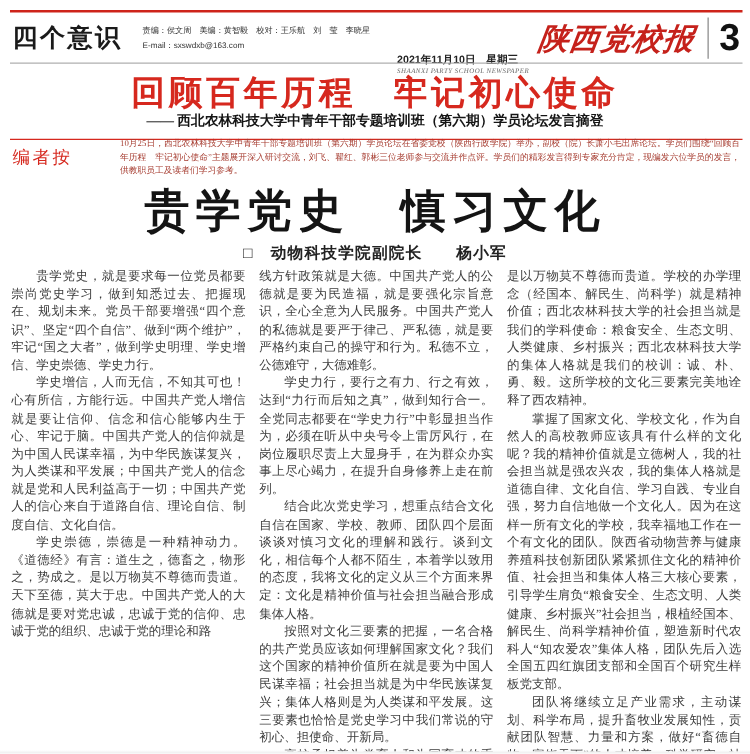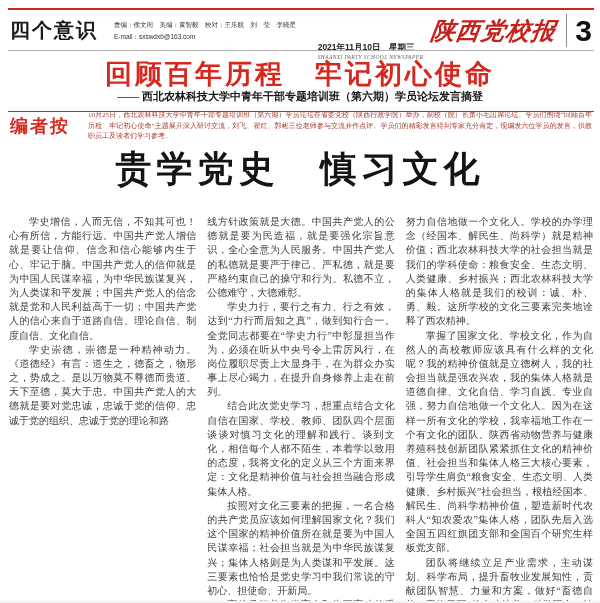--- a/index.html
+++ b/index.html
@@ -18,21 +18,21 @@
   .masthead { margin-left:8px; font-size:24px; font-weight:bold; font-style:italic; color:#c5211b; transform:skewX(-8deg); letter-spacing:1px; white-space:nowrap; }
   .vline { width:1px; height:33px; background:#8a8a8a; margin:0 8px 0 10px; }
   .pagenum { font-family:"Liberation Sans",sans-serif; font-size:30px; font-weight:bold; color:#111; line-height:1; }
   .header-rule { position:absolute; left:8px; right:6px; top:50px; height:1px; background:#b0b0b0; }
   
   .headline-main { position:absolute; top:56px; left:0; width:100%; text-align:center; font-size:27px; font-weight:bold; color:#d6281e; letter-spacing:3px; white-space:nowrap; }
   .headline-sub { position:absolute; top:89px; left:0; width:100%; text-align:center; font-size:11px; font-weight:bold; color:#151515; white-space:nowrap; }
   .red-rule { position:absolute; left:8px; right:6px; top:111px; height:1px; background:#d6281e; }
   
   .editor-note { position:absolute; left:10px; right:8px; top:114px; height:24px; display:flex; align-items:center; }
-  .editor-label { font-size:18px; font-weight:bold; color:#d6281e; letter-spacing:2px; margin-right:0; white-space:nowrap; }
+  .editor-label { font-size:14px; font-weight:normal; color:#d6281e; letter-spacing:2px; margin-right:20px; white-space:nowrap; }
   .editor-text { flex:1; font-size:7px; line-height:1.55; color:#a63c30; text-align:justify; word-break:break-all;margin-left:18px; }
   
   .article-title { position:absolute; top:145px; left:0; width:100%; text-align:center; font-size:36px; font-weight:bold; color:#141414; letter-spacing:5px; white-space:nowrap; }
   .byline { position:absolute; top:194px; left:0; width:100%; text-align:center; font-size:12.5px; font-weight:bold; color:#222; letter-spacing:1px; }
   
   .columns { position:absolute; left:9px; right:7px; top:215px; bottom:2px; display:flex; gap:11px; overflow:hidden; }
   .col { flex:1; font-size:10px; line-height:1.42; color:#3d3d3d; text-align:justify; word-break:break-all; }
   .col p { margin:0; text-indent:2em; }
   .col p.cont { text-indent:0; }
   .bottom-shade { position:absolute; left:0; right:0; bottom:0; height:3px; background:linear-gradient(to bottom, rgba(0,0,0,0), rgba(0,0,0,0.08)); }
@@ -65,35 +65,37 @@
   <div class="headline-sub">—— 西北农林科技大学中青年干部专题培训班（第六期）学员论坛发言摘登</div>
 
   <div class="red-rule"></div>
 
   <div class="editor-note">
     <div class="editor-label">编者按</div>
     <div class="editor-text">10月25日，西北农林科技大学中青年干部专题培训班（第六期）学员论坛在省委党校（陕西行政学院）举办，副校（院）长萧小毛出席论坛。学员们围绕“回顾百年历程　牢记初心使命”主题展开深入研讨交流，刘飞、翟红、郭彬三位老师参与交流并作点评。学员们的精彩发言得到专家充分肯定，现编发六位学员的发言，供教职员工及读者们学习参考。</div>
   </div>
 
   <div class="article-title">贵学党史　慎习文化</div>
+  <div class="byline">□　动物科技学院副院长　　杨小军</div>
 
   <div class="columns">
     <div class="col">
+      <p>贵学党史，就是要求每一位党员都要崇尚党史学习，做到知悉过去、把握现在、规划未来。党员干部要增强“四个意识”、坚定“四个自信”、做到“两个维护”，牢记“国之大者”，做到学史明理、学史增信、学史崇德、学史力行。</p>
       <p>学史增信，人而无信，不知其可也！心有所信，方能行远。中国共产党人增信就是要让信仰、信念和信心能够内生于心、牢记于脑。中国共产党人的信仰就是为中国人民谋幸福，为中华民族谋复兴，为人类谋和平发展；中国共产党人的信念就是党和人民利益高于一切；中国共产党人的信心来自于道路自信、理论自信、制度自信、文化自信。</p>
       <p>学史崇德，崇德是一种精神动力。《道德经》有言：道生之，德畜之，物形之，势成之。是以万物莫不尊德而贵道。天下至德，莫大于忠。中国共产党人的大德就是要对党忠诚，忠诚于党的信仰、忠诚于党的组织、忠诚于党的理论和路</p>
     </div>
     <div class="col">
       <p class="cont">线方针政策就是大德。中国共产党人的公德就是要为民造福，就是要强化宗旨意识，全心全意为人民服务。中国共产党人的私德就是要严于律己、严私德，就是要严格约束自己的操守和行为。私德不立，公德难守，大德难彰。</p>
       <p>学史力行，要行之有力、行之有效，达到“力行而后知之真”，做到知行合一。全党同志都要在“学史力行”中彰显担当作为，必须在听从中央号令上雷厉风行，在岗位履职尽责上大显身手，在为群众办实事上尽心竭力，在提升自身修养上走在前列。</p>
       <p>结合此次党史学习，想重点结合文化自信在国家、学校、教师、团队四个层面谈谈对慎习文化的理解和践行。谈到文化，相信每个人都不陌生，本着学以致用的态度，我将文化的定义从三个方面来界定：文化是精神价值与社会担当融合形成集体人格。</p>
       <p>按照对文化三要素的把握，一名合格的共产党员应该如何理解国家文化？我们这个国家的精神价值所在就是要为中国人民谋幸福；社会担当就是为中华民族谋复兴；集体人格则是为人类谋和平发展。这三要素也恰恰是党史学习中我们常说的守初心、担使命、开新局。</p>
       <p>高校承担着为党育人和为国育才的重任，西北农林科技大学作为国家“双一流”高校对文</p>
     </div>
     <div class="col">
-      <p class="cont">努力自信地做一个文化人。学校的办学理念（经国本、解民生、尚科学）就是精神价值；西北农林科技大学的社会担当就是我们的学科使命：粮食安全、生态文明、人类健康、乡村振兴；西北农林科技大学的集体人格就是我们的校训：诚、朴、勇、毅。这所学校的文化三要素完美地诠释了西农精神。</p>
+      <p class="cont">是以万物莫不尊德而贵道。学校的办学理念（经国本、解民生、尚科学）就是精神价值；西北农林科技大学的社会担当就是我们的学科使命：粮食安全、生态文明、人类健康、乡村振兴；西北农林科技大学的集体人格就是我们的校训：诚、朴、勇、毅。这所学校的文化三要素完美地诠释了西农精神。</p>
       <p>掌握了国家文化、学校文化，作为自然人的高校教师应该具有什么样的文化呢？我的精神价值就是立德树人，我的社会担当就是强农兴农，我的集体人格就是道德自律、文化自信、学习自践、专业自强，努力自信地做一个文化人。因为在这样一所有文化的学校，我幸福地工作在一个有文化的团队。陕西省动物营养与健康养殖科技创新团队紧紧抓住文化的精神价值、社会担当和集体人格三大核心要素，引导学生肩负“粮食安全、生态文明、人类健康、乡村振兴”社会担当，根植经国本、解民生、尚科学精神价值，塑造新时代农科人“知农爱农”集体人格，团队先后入选全国五四红旗团支部和全国百个研究生样板党支部。</p>
       <p>团队将继续立足产业需求，主动谋划、科学布局，提升畜牧业发展知性，贡献团队智慧、力量和方案，做好“畜德自牧，富饶天下”的人才培养、科学研究、社会服务、文化传承工作。</p>
 
     </div>
   </div>
 
   <div class="bottom-shade"></div>
 </div>
 
 </body></html>

